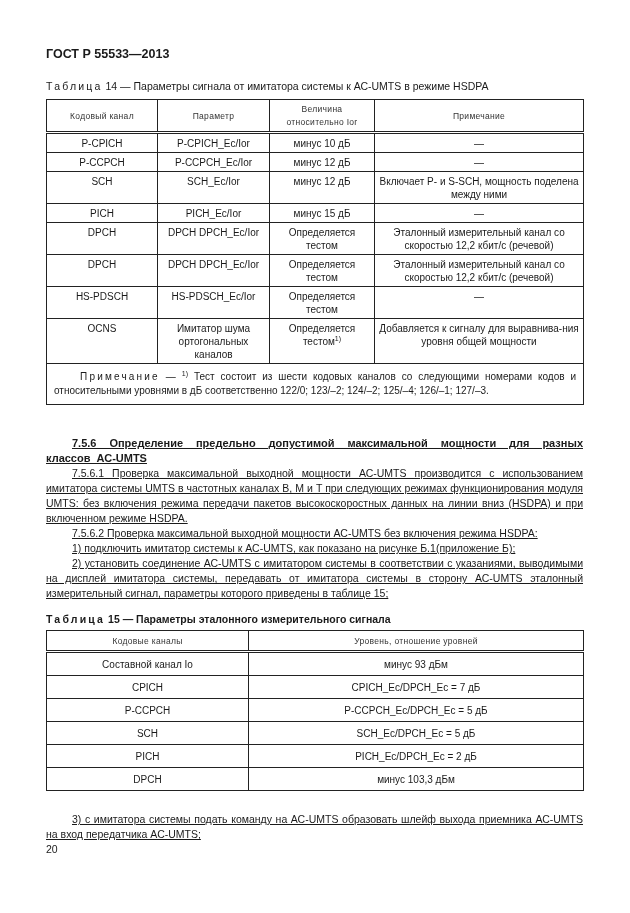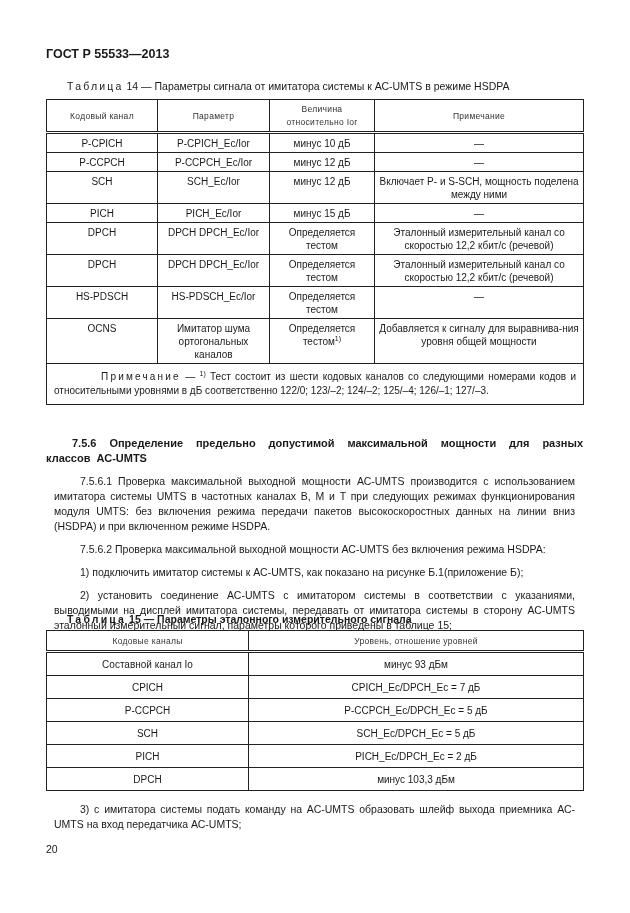--- a/index.html
+++ b/index.html
@@ -1,34 +1,34 @@
 <!DOCTYPE html>
 <html><head>
 <meta charset="utf-8">
 <style>
   html, body { margin:0; padding:0; background:#ffffff; }
   body { width:630px; height:913px; position:relative; overflow:hidden;
          font-family:"Liberation Sans", sans-serif; color:#1a1a1a; }
   .abs { position:absolute; }
   .doc-header { left:46px; top:47px; font-size:12.5px; font-weight:bold; }
   .caption { font-size:10.5px; left:46px; }
-  .spaced { letter-spacing:2.2px;margin-left:21px; }
+  .spaced { letter-spacing:2.2px; }
   table { border-collapse:collapse; position:absolute; left:46px; table-layout:fixed; }
   td, th { border:1px solid #222; text-align:center; vertical-align:top;
            font-size:10px; line-height:13px; padding:3px 4px 2px 4px; font-weight:normal; }
   th { font-size:8.5px; letter-spacing:0.3px; vertical-align:middle; color:#333; }
   tr.head-row th { border-bottom:3px double #222; }
   .t14 { top:99px; width:537px; }
   .t15 { top:630px; width:537px; }
   .t15 td { font-size:10px; padding:5px 4px 4px 4px; }
   .note-cell { text-align:justify; padding:6px 7px 6px 7px; font-size:10px; line-height:14px; }
   .note-cell .indent { padding-left:26px; }
   sup { font-size:7px; line-height:0; }
-  .body-text { left:46px; width:537px; font-size:10.5px; line-height:15px; text-align:justify; }
-  .p { text-indent:26px; margin:8px; }
+  .body-text { left:46px; width:537px; font-size:10.5px; line-height:15px; text-align:justify;text-decoration:underline; }
+  .p { text-indent:26px; margin:0; }
   .section-title { font-weight:bold; font-size:11px; text-indent:26px; margin:0; word-spacing:3px; }
   .page-num { left:46px; top:843px; font-size:10.5px; }
 </style>
 </head>
 <body>
 
 <div class="abs doc-header">ГОСТ Р 55533—2013</div>
 
 <div class="abs caption" style="top:80px;"><span class="spaced">Таблица</span><span> 14 — Параметры сигнала от имитатора системы к АС-UMTS в режиме HSDPA</span></div>
 
@@ -140,17 +140,17 @@
     <td>PICH</td>
     <td>PICH_Ec/DPCH_Ec = 2 дБ</td>
   </tr>
   <tr style="height:22px">
     <td>DPCH</td>
     <td>минус 103,3 дБм</td>
   </tr>
 </tbody>
   </table>
 
-<div class="abs body-text" style="top:794px;">
+<div class="abs body-text" style="top:812px;">
   <p class="p">3) с имитатора системы подать команду на АС-UMTS образовать шлейф выхода приемника АС-UMTS на вход передатчика АС-UMTS;</p>
 </div>
 
 <div class="abs page-num">20</div>
 
 </body></html>

